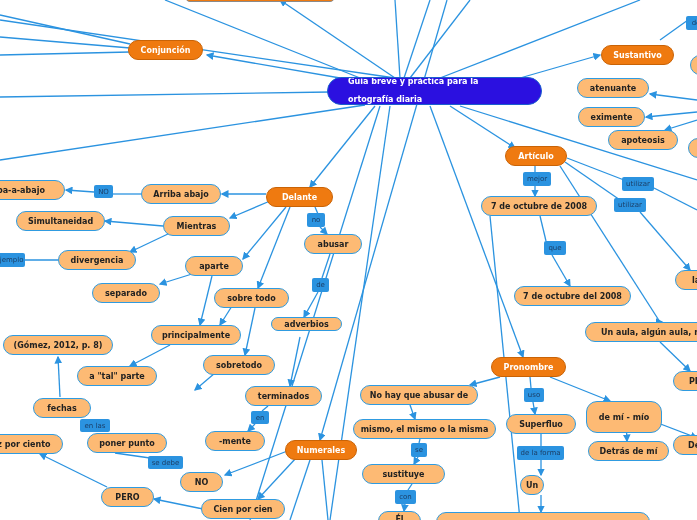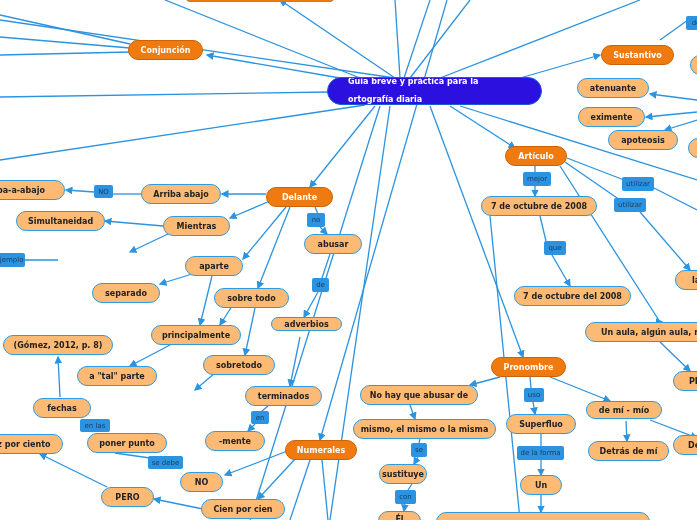--- a/index.html
+++ b/index.html
@@ -144,20 +144,21 @@
   <div class="node topic" id="n-sustantivo" style="left:601px;top:45px;width:73px;height:20px;">Sustantivo</div>
   <div class="node topic" id="n-adverbio" style="left:266px;top:187px;width:67px;height:20px;">Delante</div>
   <div class="node topic" id="n-articulo" style="left:505px;top:146px;width:62px;height:20px;">Artículo</div>
   <div class="node topic" id="n-pronombre" style="left:491px;top:357px;width:75px;height:20px;">Pronombre</div>
   <div class="node topic" id="n-numerales" style="left:285px;top:440px;width:72px;height:20px;">Numerales</div>
 
   <div class="node" id="n-arriba-a-abajo" style="left:-40px;top:180px;width:105px;height:20px;">Arriba-a-abajo</div>
   <div class="node" id="n-arriba-abajo" style="left:141px;top:184px;width:80px;height:20px;">Arriba abajo</div>
   <div class="node" id="n-simultaneidad" style="left:16px;top:211px;width:89px;height:20px;">Simultaneidad</div>
   <div class="node" id="n-mientras" style="left:163px;top:216px;width:67px;height:20px;">Mientras</div>
+  <div class="node" id="n-divergencia" style="left:58px;top:250px;width:78px;height:20px;">divergencia</div>
   <div class="node" id="n-aparte" style="left:185px;top:256px;width:58px;height:20px;">aparte</div>
   <div class="node" id="n-separado" style="left:92px;top:283px;width:68px;height:20px;">separado</div>
   <div class="node" id="n-sobre-todo" style="left:214px;top:288px;width:75px;height:20px;">sobre todo</div>
   <div class="node" id="n-principalmente" style="left:151px;top:325px;width:90px;height:20px;">principalmente</div>
   <div class="node" id="n-gomez" style="left:3px;top:335px;width:110px;height:20px;">(Gómez, 2012, p. 8)</div>
   <div class="node" id="n-a-tal-parte" style="left:77px;top:366px;width:80px;height:20px;">a "tal" parte</div>
   <div class="node" id="n-sobretodo" style="left:203px;top:355px;width:72px;height:20px;">sobretodo</div>
   <div class="node" id="n-fechas" style="left:33px;top:398px;width:58px;height:20px;">fechas</div>
   <div class="node" id="n-abusar" style="left:304px;top:234px;width:58px;height:20px;">abusar</div>
   <div class="node" id="n-adverbios" style="left:271px;top:317px;width:71px;height:14px;">adverbios</div>
@@ -177,26 +178,26 @@
   <div class="node" id="n-sust-right2" style="left:688px;top:138px;width:40px;height:20px;"></div>
 
   <div class="node" id="n-fecha1" style="left:481px;top:196px;width:116px;height:20px;">7 de octubre de 2008</div>
   <div class="node" id="n-fecha2" style="left:514px;top:286px;width:117px;height:20px;">7 de octubre del 2008</div>
   <div class="node" id="n-la" style="left:675px;top:270px;width:50px;height:20px;justify-content:flex-start;padding-left:16px;">la</div>
   <div class="node" id="n-un-aula" style="left:585px;top:322px;width:150px;height:20px;justify-content:flex-start;padding-left:15px;">Un aula, algún aula, ninguna aula</div>
   <div class="node" id="n-pe" style="left:673px;top:371px;width:50px;height:20px;justify-content:flex-start;padding-left:15px;">PERO</div>
 
   <div class="node" id="n-no-hay" style="left:360px;top:385px;width:118px;height:20px;">No hay que abusar de</div>
   <div class="node" id="n-mismo" style="left:353px;top:419px;width:143px;height:20px;">mismo, el mismo o la misma</div>
-  <div class="node" id="n-sustituye" style="left:379px;top:464px;width:48px;height:20px;">sustituye</div>
+  <div class="node" id="n-sustituye" style="left:362px;top:464px;width:83px;height:20px;">sustituye</div>
   <div class="node" id="n-el" style="left:378px;top:511px;width:43px;height:20px;align-items:flex-start;padding-top:3px;">Él</div>
   <div class="node" id="n-superfluo" style="left:506px;top:414px;width:70px;height:20px;">Superfluo</div>
-  <div class="node" id="n-un" style="left:520px;top:475px;width:42px;height:20px;">Un</div>
+  <div class="node" id="n-un" style="left:520px;top:475px;width:24px;height:20px;">Un</div>
   <div class="node" id="n-bottom-wide" style="left:436px;top:512px;width:214px;height:20px;"></div>
-  <div class="node" id="n-de-mi" style="left:586px;top:401px;width:76px;height:18px;">de mí - mío</div>
+  <div class="node" id="n-de-mi" style="left:586px;top:401px;width:76px;height:32px;">de mí - mío</div>
   <div class="node" id="n-detras" style="left:588px;top:441px;width:81px;height:20px;">Detrás de mí</div>
   <div class="node" id="n-de-partial" style="left:673px;top:435px;width:70px;height:20px;justify-content:flex-start;padding-left:14px;">Delante de mí</div>
 
   <div class="label" style="left:94px;top:185px;width:19px;height:13px;">NO</div>
   <div class="label" style="left:-6px;top:253px;width:31px;height:14px;">ejemplo</div>
   <div class="label" style="left:307px;top:213px;width:18px;height:14px;">no</div>
   <div class="label" style="left:312px;top:278px;width:17px;height:14px;">de</div>
   <div class="label" style="left:251px;top:411px;width:18px;height:13px;">en</div>
   <div class="label" style="left:80px;top:419px;width:30px;height:13px;">en las</div>
   <div class="label" style="left:148px;top:456px;width:35px;height:13px;">se debe</div>

